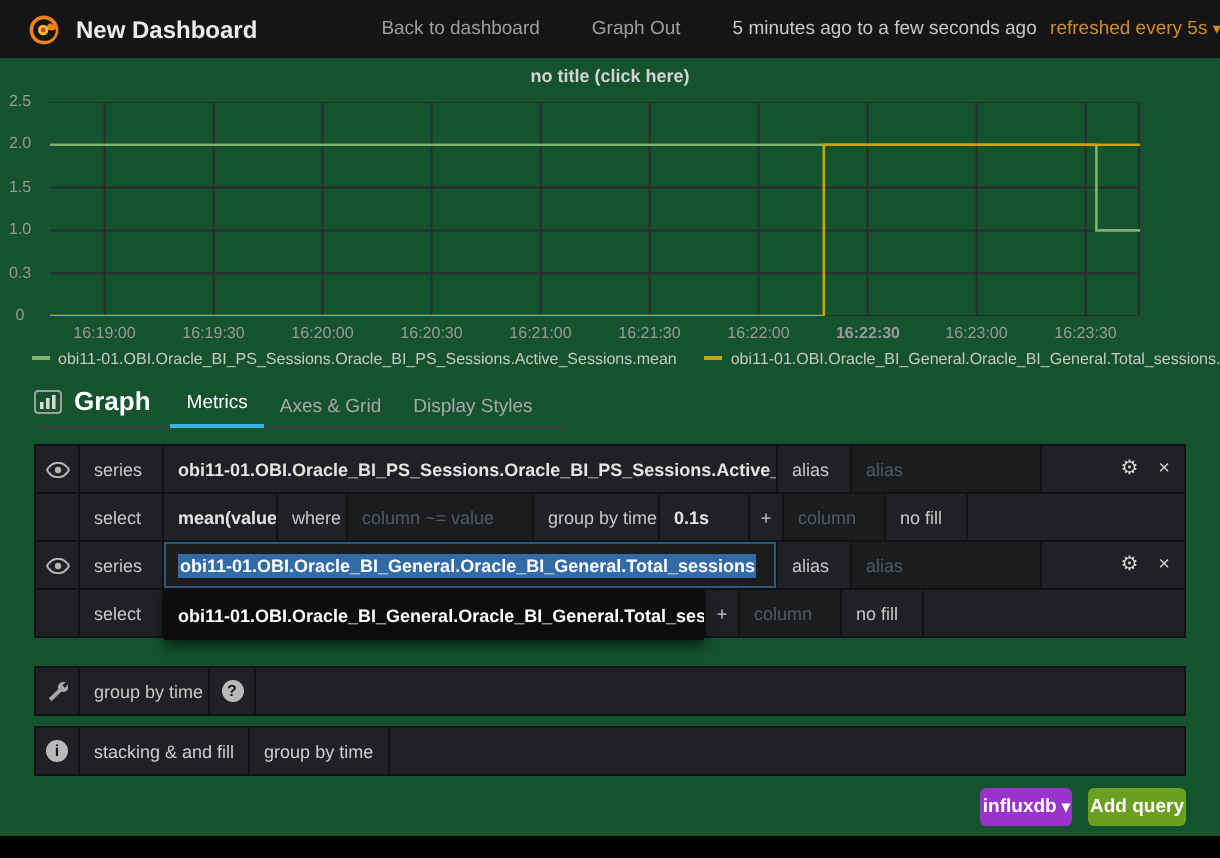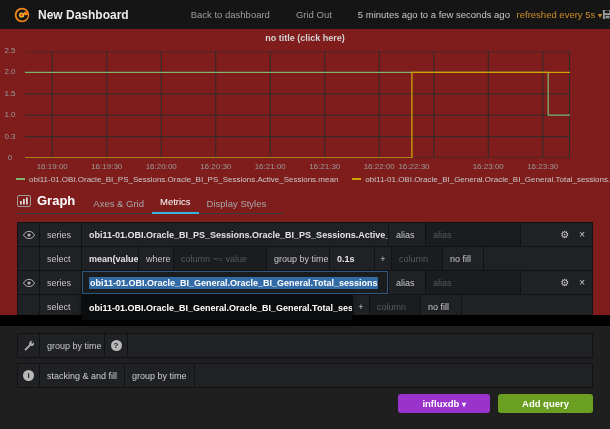--- a/index.html
+++ b/index.html
@@ -1,18 +1,18 @@
 <!DOCTYPE html>
 <html><head>
 <meta charset="utf-8">
 <style>
   html,body{margin:0;padding:0;}
   body{width:610px;height:429px;overflow:hidden;background:#1f1f1f;
        font-family:"Liberation Sans",sans-serif;color:#c8c8c8;-webkit-font-smoothing:antialiased;}
-  .app{position:relative;width:610px;height:326px;background:#7f1d1d;}
+  .app{position:relative;width:610px;height:429px;background:#14532d;}
 
   
   .topbar{height:29px;background:#151515;display:flex;align-items:center;padding:0 14px;box-sizing:border-box;}
   .logo{width:16px;height:16px;margin-right:8px;flex:0 0 auto;}
   .db-title{font-size:12px;font-weight:bold;color:#ececec;margin-right:62px;white-space:nowrap;}
   .top-link{font-size:9.5px;color:#9e9e9e;margin-right:26px;white-space:nowrap;cursor:pointer;}
   .time-ctrl{font-size:9.5px;white-space:nowrap;color:#c8c8c8;cursor:pointer;}
   .time-ctrl .refresh{color:#cf8d29;margin-left:4px;}
   .time-ctrl .caret{color:#cf8d29;font-size:8px;}
   .top-icons{margin-left:auto;display:flex;align-items:center;gap:19px;}
@@ -53,40 +53,40 @@
   .dropdown-cell{background:#0b0c0d;height:25px;z-index:3;box-shadow:0 3px 6px rgba(0,0,0,.6);align-self:flex-start;}
   .dropdown-cell .val{color:#fff;}
 
   .wrench-row{margin-top:14px;}
   .links-row{margin-top:5px;}
   .link-cell{cursor:pointer;color:#cfcfcf;}
   .circle-icon{display:inline-flex;width:11px;height:11px;border-radius:50%;background:#b9b9b9;color:#17181a;
                font-size:8px;font-weight:bold;align-items:center;justify-content:center;line-height:1;}
 
   .btn-row{display:flex;justify-content:flex-end;gap:8px;margin-top:6px;}
-  .btn{font-size:9.5px;font-weight:bold;color:#fff;border:none;border-radius:3px;padding:4px 24px;cursor:pointer;
+  .btn{font-size:9.5px;font-weight:bold;color:#fff;border:none;border-radius:3px;padding:4px 1px;cursor:pointer;
        font-family:"Liberation Sans",sans-serif;text-align:center;}
   .btn .caret{font-size:8px;}
 
   .footer-black{position:absolute;left:0;bottom:0;width:610px;height:11px;background:#000;}
 </style>
 </head>
 <body>
 
 <div class="app">
 
   <div class="topbar">
     <svg class="logo" viewBox="0 0 16 16">
       <path d="M8 .8C3.9.8.8 4 .8 8s3.2 7.2 7.2 7.2 7.2-3.2 7.2-7.2C15.2 4 12 .8 8 .8zm0 12.6A5.4 5.4 0 0 1 8 2.6c2 0 3.8 1.1 4.7 2.8-1.2-1.1-3.1-.8-3.1 1 0 1.3 1.1 1.9 2.1 1.9 1.4 0 2.2-.8 2.2-.8A5.4 5.4 0 0 1 8 13.4z" fill="#ef8319"></path>
       <circle cx="7.6" cy="8" r="2.6" fill="#f2c12e"></circle>
       <circle cx="7.6" cy="8" r="1.2" fill="#d93a2b"></circle>
     </svg>
     <span class="db-title">New Dashboard</span>
     <span class="top-link">Back to dashboard</span>
-    <span class="top-link">Grid Out</span>
+    <span class="top-link">Graph Out</span>
     <span class="time-ctrl">
       <span>5 minutes ago to a few seconds ago</span>
       <span class="refresh">refreshed every 5s</span>
       <span class="caret">▾</span>
     </span>
     <span class="top-icons">
       <span class="ticon">
         <svg width="11" height="11" viewBox="0 0 12 12">
             <path d="M1 1h8l2 2v8H1z" fill="#9e9e9e"></path>
             <rect x="3" y="1.5" width="5" height="3" fill="#151515"></rect>
@@ -131,21 +131,21 @@
           <span class="y-label" style="left: 0px; top: 109px;">0</span>
         </div>
       <div id="xlabels">
           <span class="x-label" style="left: 30.25px;">16:19:00</span>
           <span class="x-label" style="left: 84.75px;">16:19:30</span>
           <span class="x-label" style="left: 139.25px;">16:20:00</span>
           <span class="x-label" style="left: 193.75px;">16:20:30</span>
           <span class="x-label" style="left: 248.25px;">16:21:00</span>
           <span class="x-label" style="left: 302.75px;">16:21:30</span>
           <span class="x-label" style="left: 357.25px;">16:22:00</span>
-          <span class="x-label" style="left: 392px;">16:22:30</span>
+          <span class="x-label" style="left: 412px; font-weight: bold;">16:22:30</span>
           <span class="x-label" style="left: 466.25px;">16:23:00</span>
           <span class="x-label" style="left: 520.75px;">16:23:30</span>
         </div>
     </div>
     <div class="legend" id="legend">
         <span class="legend-item">
           <span class="legend-dash" style="background: rgb(126, 178, 109);"></span>
           <span>obi11-01.OBI.Oracle_BI_PS_Sessions.Oracle_BI_PS_Sessions.Active_Sessions.mean</span>
         </span>
         <span class="legend-item">
@@ -160,22 +160,22 @@
     <div class="tabs-row">
       <span class="ptype">
         <svg width="14" height="12" viewBox="0 0 14 12">
             <rect x=".5" y=".5" width="13" height="11" rx="1.5" fill="none" stroke="#9e9e9e"></rect>
             <rect x="3" y="6" width="1.8" height="3.5" fill="#d8d8d8"></rect>
             <rect x="6" y="4" width="1.8" height="5.5" fill="#d8d8d8"></rect>
             <rect x="9" y="2.5" width="1.8" height="7" fill="#d8d8d8"></rect>
           </svg>
         <span>Graph</span>
       </span>
+      <span class="tab active">Metrics</span>
       <span class="tab">Axes &amp; Grid</span>
-      <span class="tab active">Metrics</span>
       <span class="tab">Display Styles</span>
     </div>
 
     <div class="qtable">
 
       <div class="qrow">
         <div class="qcell center" style="width:21px;">
           <svg width="12" height="8" viewBox="0 0 12 8">
               <path d="M.5 4C2 1.3 4 .4 6 .4S10 1.3 11.5 4C10 6.7 8 7.6 6 7.6S2 6.7.5 4z" fill="none" stroke="#b5b5b5"></path>
               <circle cx="6" cy="4" r="1.6" fill="#b5b5b5"></circle>

